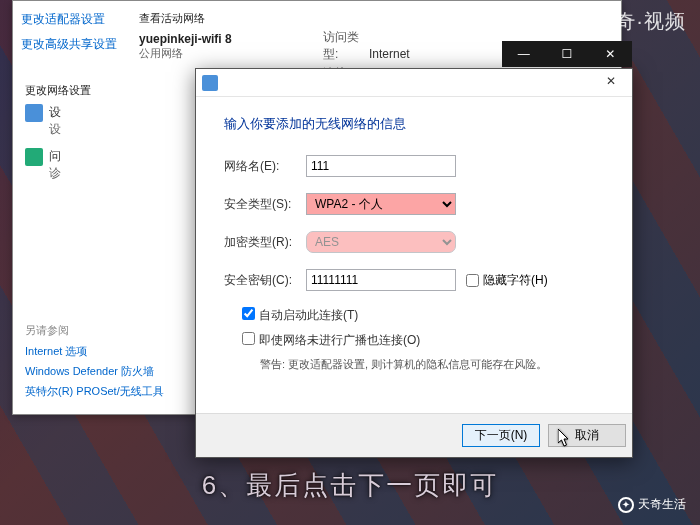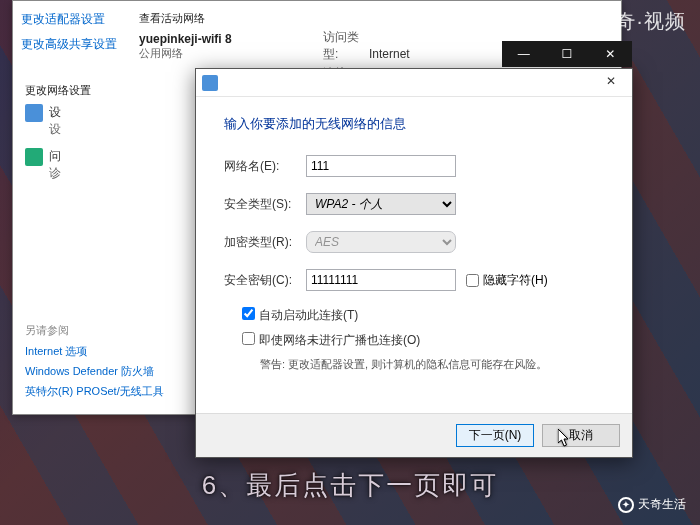--- a/index.html
+++ b/index.html
@@ -32,26 +32,26 @@
 .wiz-title .ico { width: 16px; height: 16px; background: #4a90d9; border-radius: 2px; margin-right: 6px; }
 .wiz-ctrl { position: absolute; top: 0; right: 0; display: flex; }
 .wiz-ctrl > div { width: 42px; height: 24px; display: flex; align-items: center; justify-content: center; color: #333; cursor: pointer; }
 .wiz-ctrl-bar { position: absolute; top: -28px; right: 0; width: 130px; height: 26px; background: #1a1a1a; display: flex; }
 .wiz-ctrl-bar > div { flex: 1; display: flex; align-items: center; justify-content: center; color: #fff; cursor: pointer; }
 .wiz-body { padding: 18px 28px; }
 .wiz-h { color: #003399; font-size: 13px; margin-bottom: 22px; }
 .frow { display: flex; align-items: center; margin-bottom: 16px; }
 .frow .flabel { width: 82px; color: #333; font-size: 12px; }
 .frow input[type=text], .frow input[type=password], .frow select { width: 150px; height: 22px; border: 1px solid #abadb3; padding: 0 4px; font-size: 12px; background: #fff; }
-.frow select { background: #e5e5e5; font-style: italic; }
+.frow select { background: #fca5a5; }
 .frow select[disabled] { color: #666; border-radius: 7px; }
 .chk-row { margin-left: 18px; font-size: 12px; color: #333; display: flex; align-items: flex-start; gap: 4px; margin-bottom: 8px; }
 .hint { margin-left: 36px; font-size: 11px; color: #555; }
 .extra { display: flex; align-items: center; gap: 4px; margin-left: 10px; font-size: 12px; }
-.wiz-foot { position: absolute; bottom: 0; left: 0; right: 0; height: 44px; background: #f0f0f0; border-top: 1px solid #dcdcdc; display: flex; align-items: center; justify-content: flex-end; gap: 8px; padding-right: 12px; }
+.wiz-foot { position: absolute; bottom: 0; left: 0; right: 0; height: 44px; background: #f0f0f0; border-top: 1px solid #dcdcdc; display: flex; align-items: center; justify-content: flex-end; gap: 8px; padding-right: 6px; }
 .wiz-foot button { min-width: 78px; height: 23px; border: 1px solid #adadad; background: #e1e1e1; font-size: 12px; cursor: pointer; }
 .wiz-foot button.primary { border: 1px solid #0078d7; background: #e5f1fb; }
 
 .watermark-tr { position: absolute; top: 8px; right: 14px; color: rgba(255,255,255,0.85); font-size: 20px; font-weight: 300; letter-spacing: 1px; }
 .watermark-br { position: absolute; bottom: 12px; right: 14px; color: #fff; font-size: 13px; display: flex; align-items: center; gap: 4px; }
 .watermark-br .logo { width: 16px; height: 16px; border: 2px solid #fff; border-radius: 50%; display: flex; align-items: center; justify-content: center; font-size: 10px; }
 .subtitle { position: absolute; bottom: 22px; left: 50%; transform: translateX(-50%); font-size: 26px; color: #d8ccd8; text-shadow: 0 0 6px #000, 0 0 2px #000; letter-spacing: 2px; }
 .cursor { position: absolute; left: 558px; top: 429px; width: 14px; height: 20px; z-index: 50; }
 .cursor svg { filter: drop-shadow(0 0 1px rgba(0,0,0,0.6)); }
 </style>

